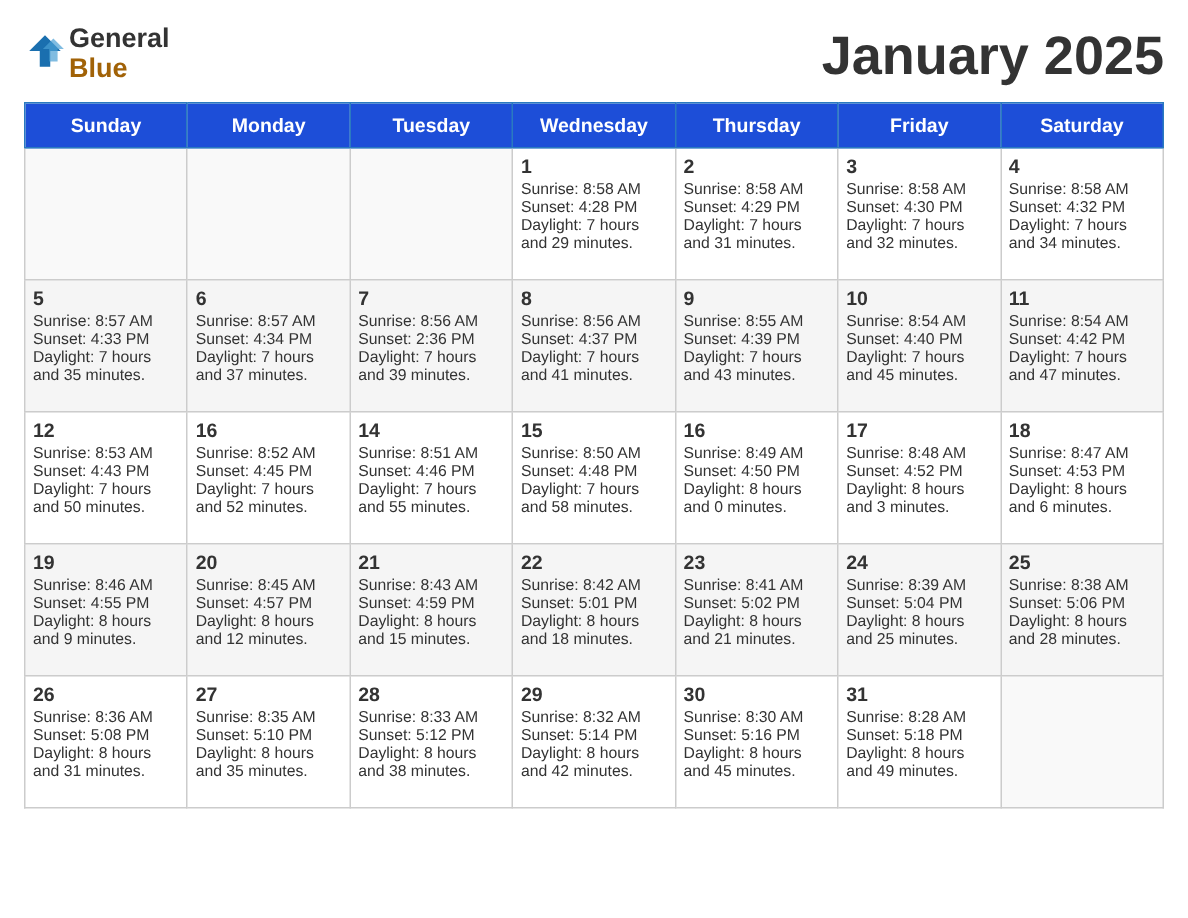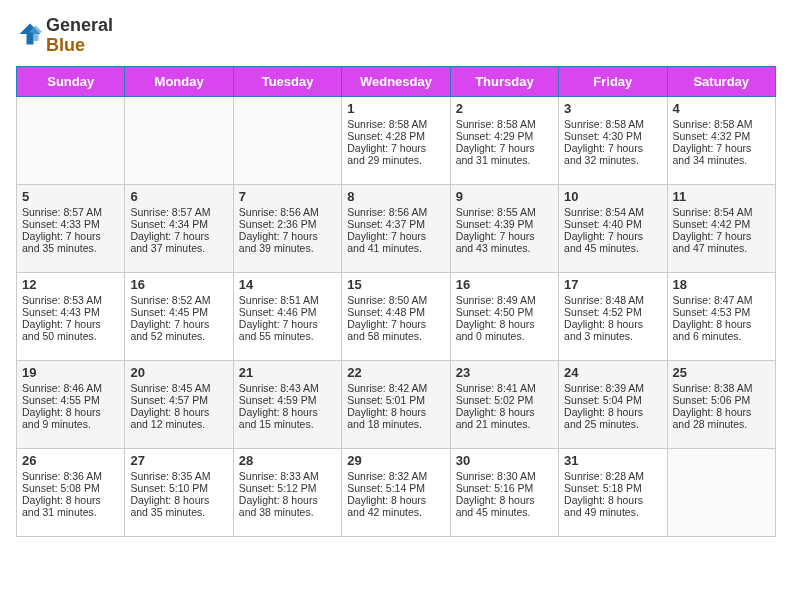--- a/index.html
+++ b/index.html
@@ -44,21 +44,21 @@
     .calendar-subtitle {
       font-size: 16px;
       color: #555;
     }
     .calendar {
       width: 100%;
       border-collapse: collapse;
       table-layout: fixed;
     }
     .calendar thead tr th {
-      background: #d946ef;
+      background: #1d4ed8;
       color: #fff;
       font-size: 13px;
       font-weight: bold;
       padding: 7px 4px;
       text-align: center;
       border: 1px solid #2a7abf;
     }
     .calendar tbody tr td {
       border: 1px solid #ccc;
       vertical-align: top;
@@ -90,20 +90,21 @@
     <svg class="logo-icon" viewBox="0 0 40 40" xmlns="http://www.w3.org/2000/svg">
       <path d="M20 5 L35 20 L25 20 L25 35 L15 35 L15 20 L5 20 Z" fill="#1a6faf"></path>
       <path d="M28 8 L38 18 L32 18 L32 30 L24 30 L24 18 L18 18 Z" fill="#4a9fd4" opacity="0.7"></path>
     </svg>
     <div class="logo-text">
       <span class="logo-general">General</span><br>
       <span class="logo-blue">Blue</span>
     </div>
   </div>
   <div class="title-block">
+    <div class="calendar-title">January 2025</div>
   </div>
 </div>
 
 <table class="calendar">
   <thead>
     <tr>
     <th>Sunday</th>
         <th>Monday</th>
         <th>Tuesday</th>
         <th>Wednesday</th>

